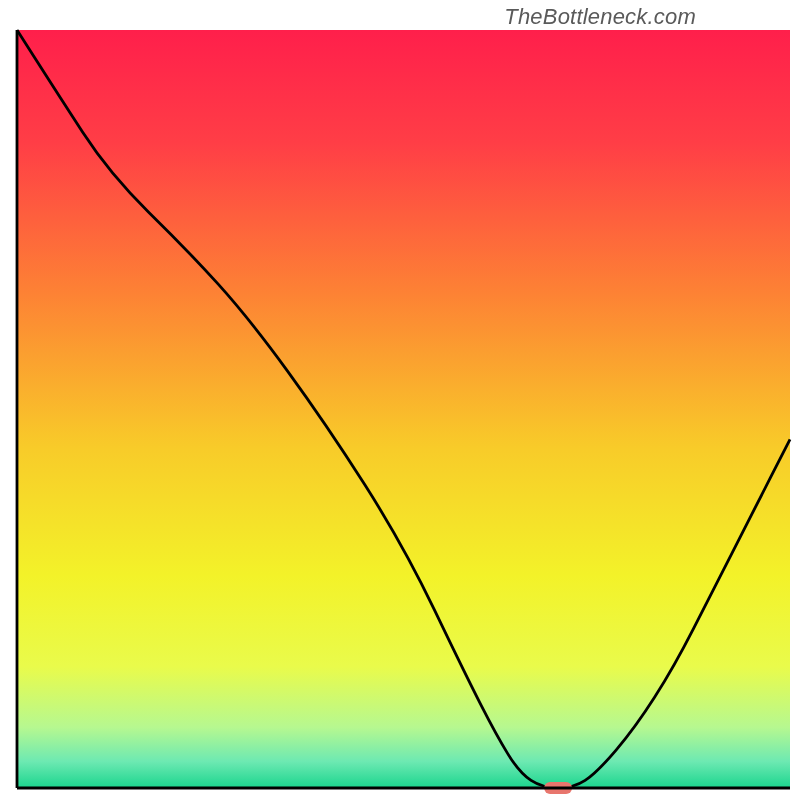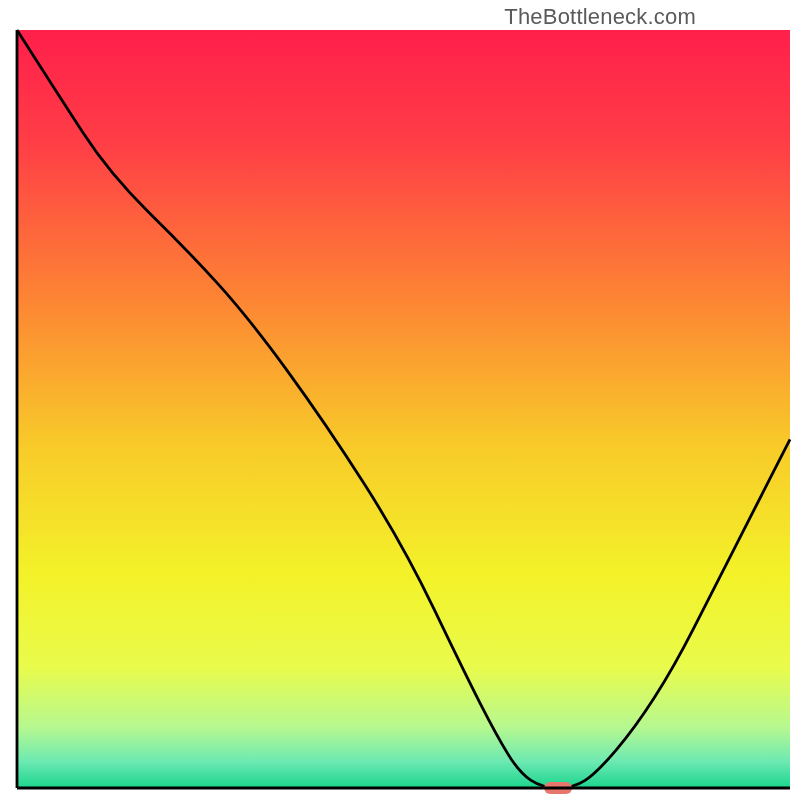--- a/index.html
+++ b/index.html
@@ -8,20 +8,21 @@
     width: 800px;
     height: 800px;
     overflow: hidden;
     background: #ffffff;
     font-family: "Helvetica Neue", Arial, sans-serif;
   }
   #wrap {
     position: relative;
     width: 712px;
     height: 800px;
+    font-style: italic;
   }
   #watermark {
     position: absolute;
     top: 4px;
     right: 16px;
     font-size: 22px;
     font-weight: 500;
     color: #5a5a5a;
     letter-spacing: 0.2px;
     z-index: 5;

